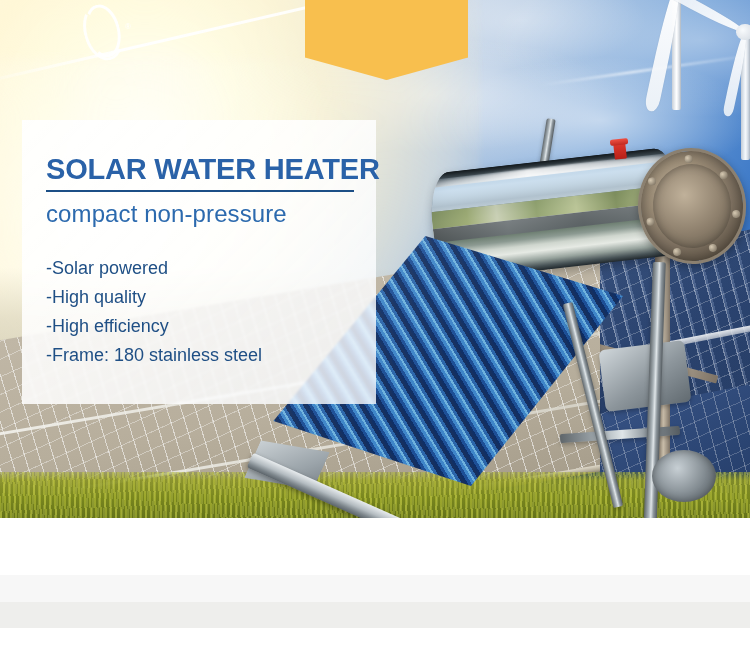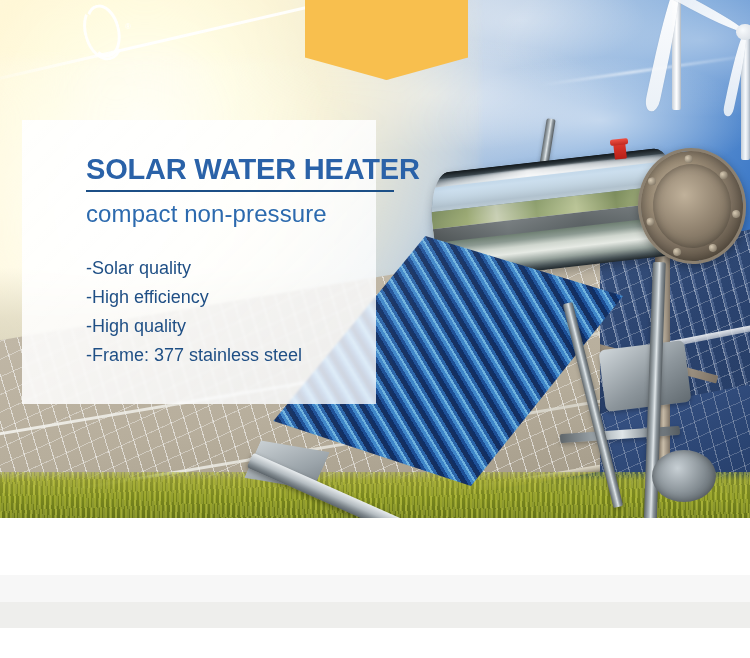--- a/index.html
+++ b/index.html
@@ -393,21 +393,21 @@
   }
 
   
   .text-panel {
     position:absolute;
     left:22px; top:120px;
     width:354px; height:284px;
     background:linear-gradient(135deg, rgba(255,255,255,0.90) 0%, rgba(255,255,255,0.86) 45%, rgba(250,252,255,0.80) 100%);
     backdrop-filter:blur(1px);
   }
-  .panel-inner { position:absolute; left:24px; top:34px; right:14px;margin-left:40px; }
+  .panel-inner { position:absolute; left:24px; top:34px; right:14px; }
 
   .headline {
     font-family:"Liberation Sans", sans-serif;
     font-size:29px;
     font-weight:bold;
     letter-spacing:-0.2px;
     color:#2a62a8;
     line-height:1.05;
     white-space:nowrap;
   }
@@ -598,24 +598,24 @@
       <div class="leg" id="leg-front-a"></div>
       <div class="leg" id="leg-ring"></div>
     </div>
 
     <div class="text-panel">
       <div class="panel-inner">
         <div class="headline">SOLAR WATER HEATER</div>
         <div class="rule"></div>
         <div class="subhead">compact non-pressure</div>
         <ul class="feature-list">
-          <li>-Solar quality</li>
+          <li>-Solar powered</li>
+          <li>-High quality</li>
           <li>-High efficiency</li>
-          <li>-High quality</li>
-          <li>-Frame: 377 stainless steel</li>
+          <li>-Frame: 180 stainless steel</li>
         </ul>
       </div>
     </div>
 
   </div>
 
   <div class="logo-banner"></div>
   <div class="logo-ring"></div>
   <div class="logo-ring-2"></div>
   <div class="logo-reg">®</div>

